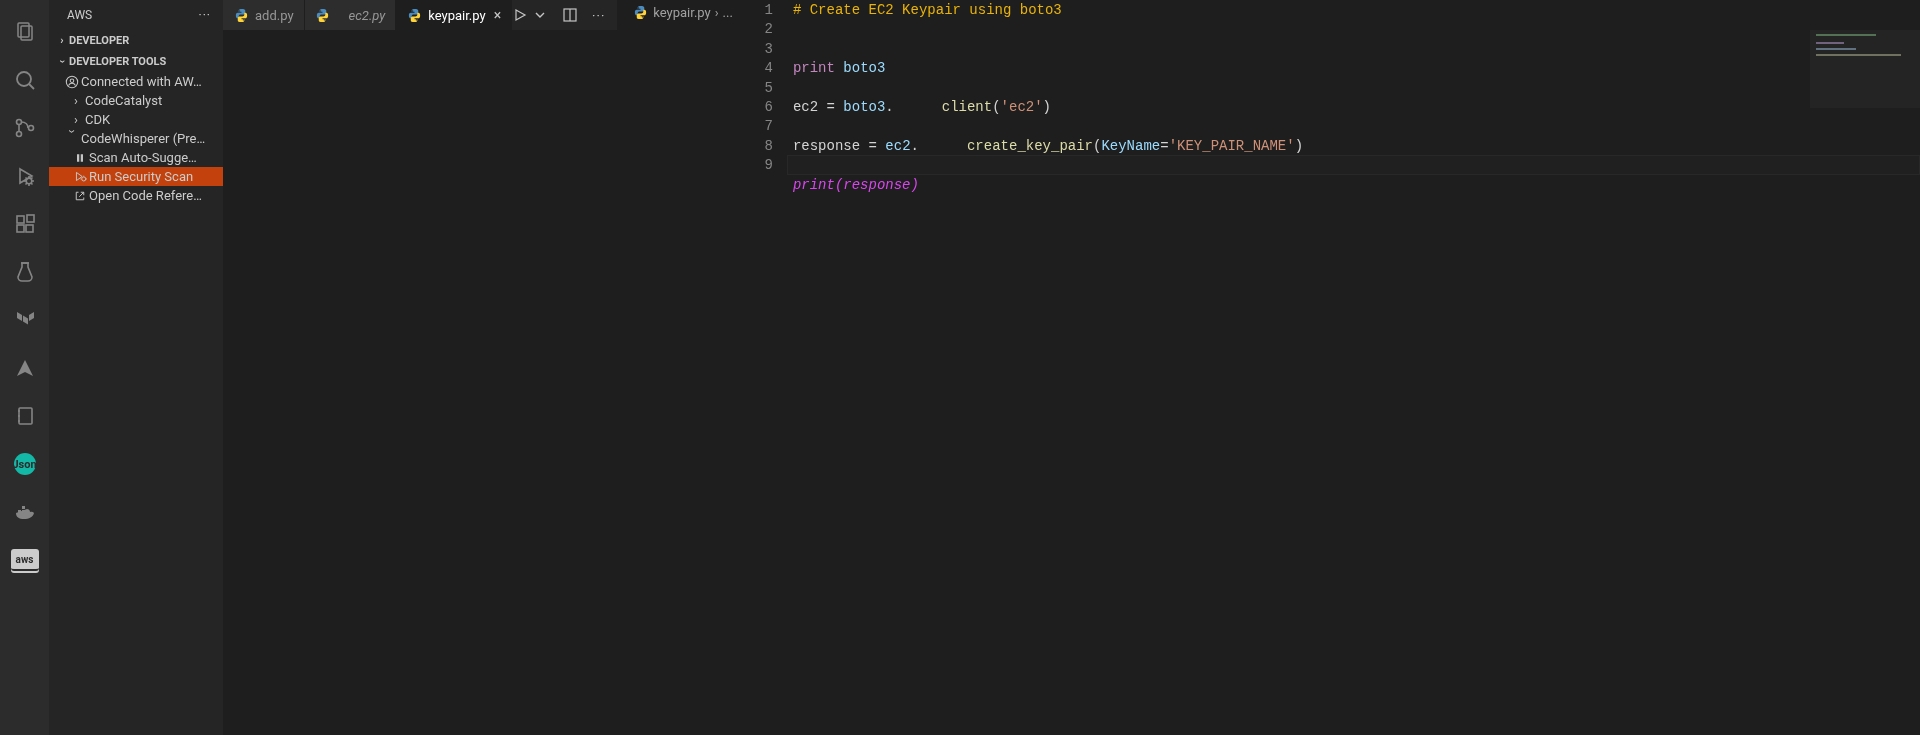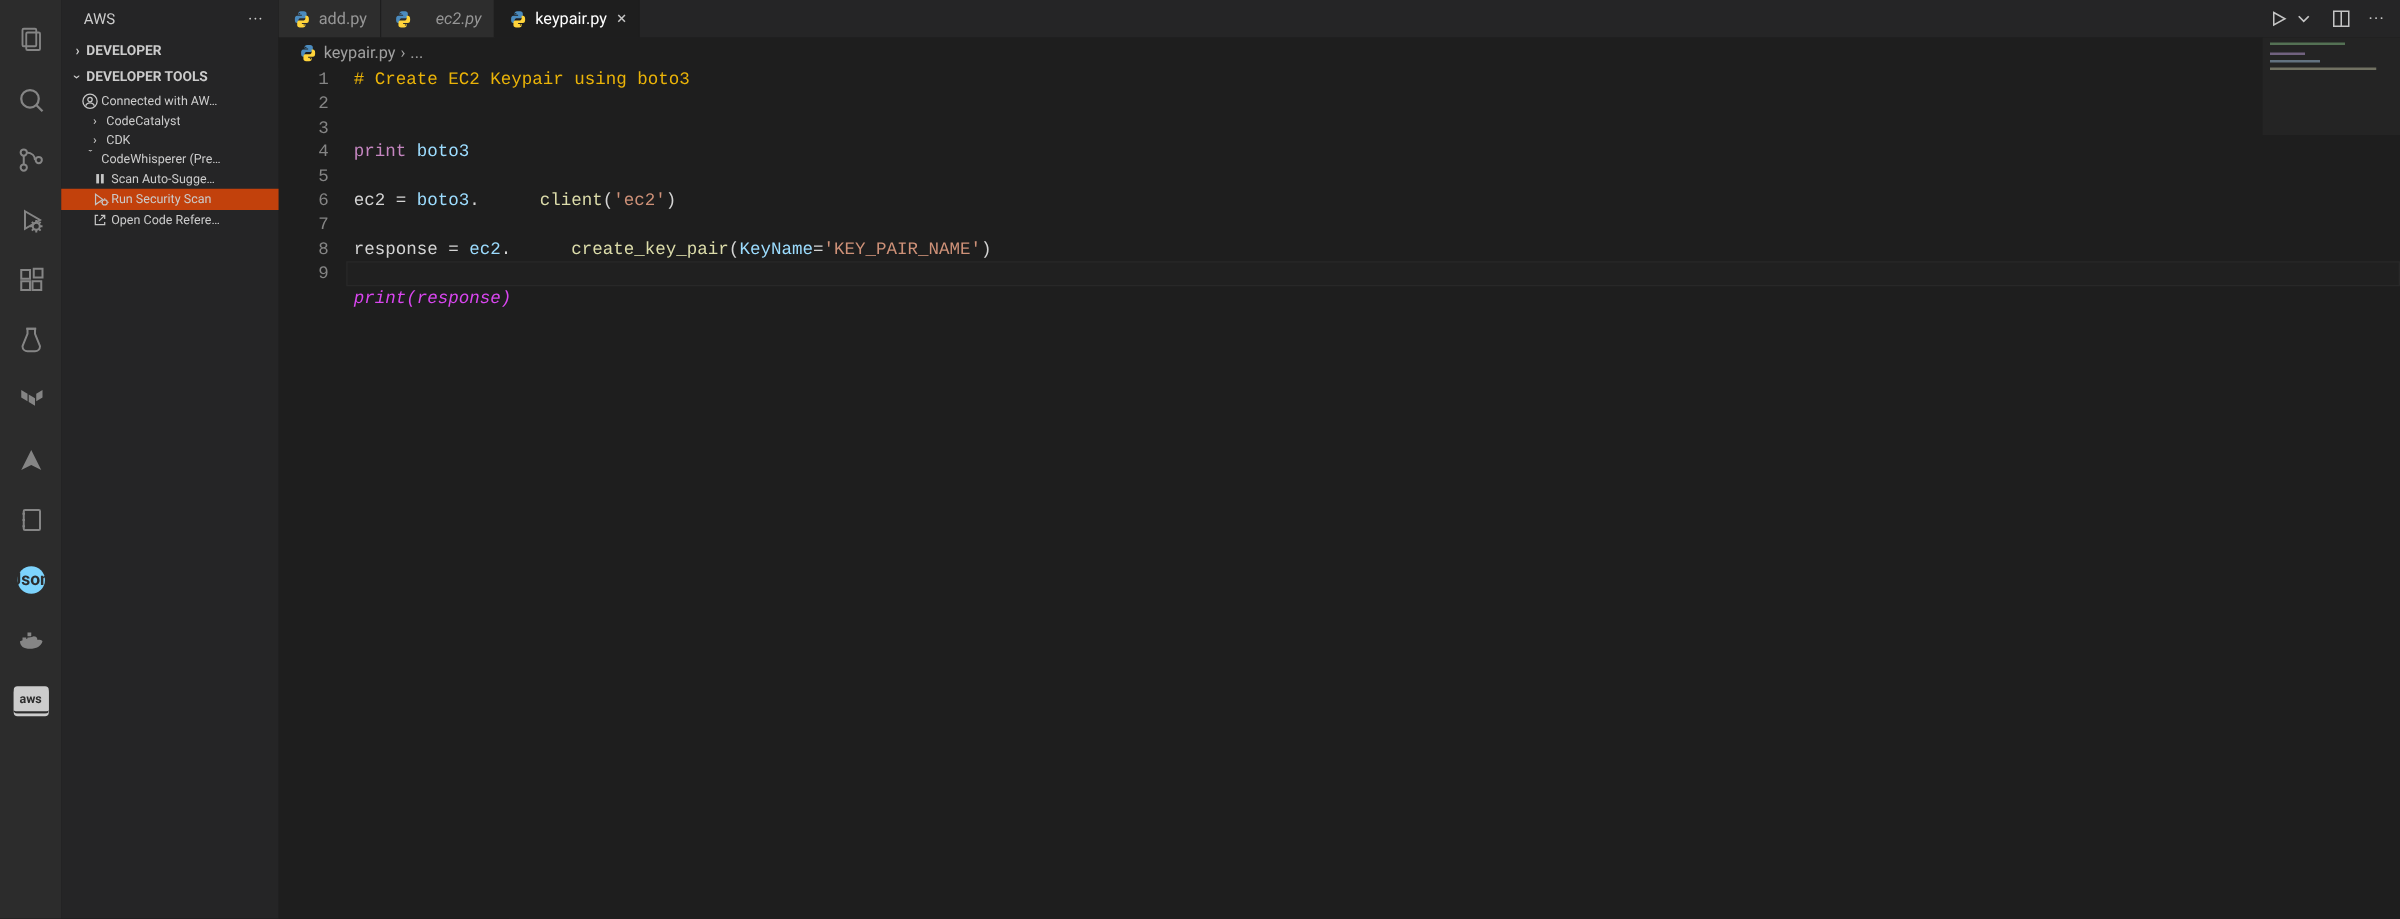--- a/index.html
+++ b/index.html
@@ -43,22 +43,22 @@
   color:#2c2c2c;
   font-size:10px;
   font-weight:bold;
   border-radius:3px;
   display:flex; align-items:center; justify-content:center;
   border-bottom:2px solid #2c2c2c;
   box-shadow:0 2px 0 #cccccc;
 }
 .json-badge {
   width:22px; height:22px; border-radius:50%;
-  background:#7dd3fc; color:#2c2c2c;
-  font-size:14px; font-weight:bold;
+  background:#14b8a6; color:#2c2c2c;
+  font-size:11px; font-weight:bold;
   display:flex; align-items:center; justify-content:center;
 }
 
 
 .sidebar {
   width: 174px;
   background: #252526;
   display: flex;
   flex-direction: column;
   color:#cccccc;
@@ -76,33 +76,33 @@
   padding: 4px 6px;
   font-size: 11px;
   font-weight: bold;
   color:#cccccc;
   cursor:pointer;
 }
 .section-header .chev { width:14px; display:inline-flex; justify-content:center; }
 .tree-item {
   display:flex; align-items:center;
   padding: 2px 0 2px 6px;
-  font-size: 10px;
+  font-size: 13px;
   color:#cccccc;
   cursor:pointer;
   white-space:nowrap;
   overflow:hidden;
 }
 .tree-item .indent { display:inline-block; }
 .tree-item .icon { width:18px; display:inline-flex; justify-content:center; color:#c5c5c5; }
 .tree-item .label { overflow:hidden; text-overflow:ellipsis; }
 .tree-item.selected { background:#c2410c; }
 
 
-.editor-area { flex:1; display:flex; flex-direction:column; background:#1e1e1e; position:relative; }
+.editor-area { flex:1; display:flex; flex-direction:row; background:#1e1e1e; position:relative; }
 .tabs {
   display:flex; align-items:center;
   height: 30px;
   background:#252526;
 }
 .tab {
   display:flex; align-items:center;
   height:100%;
   padding: 0 10px;
   background:#2d2d2d;

